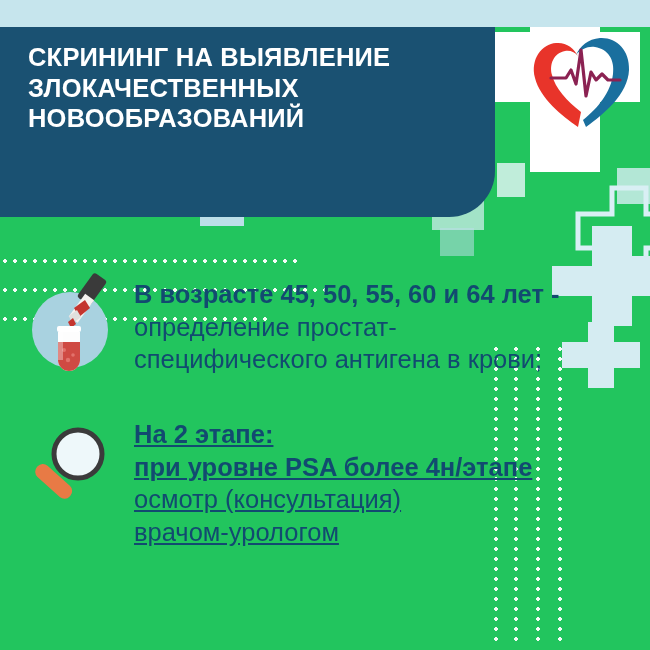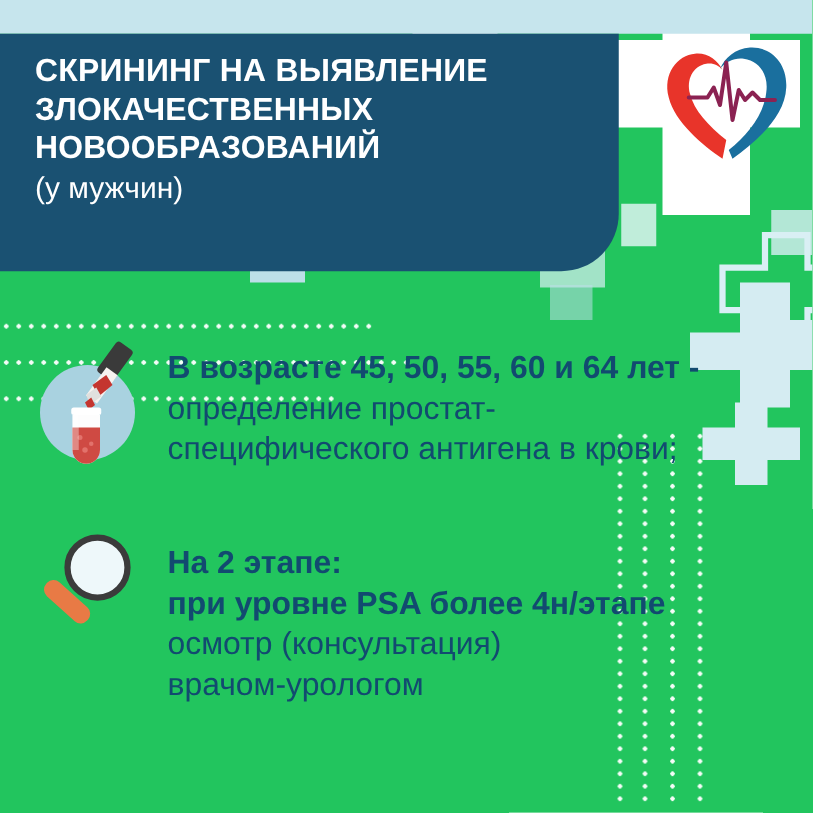--- a/index.html
+++ b/index.html
@@ -103,21 +103,21 @@
     line-height: 32.5px;
     white-space: nowrap;
   }
   .block-text .ln { display: block; }
   .block-text .bold { font-weight: bold; }
 
   #block-blood { left: 24px; top: 272px; }
   #block-blood .block-text { margin-left: 18px; margin-top: 6px; }
 
   #block-stage2 { left: 24px; top: 418px; }
-  #block-stage2 .block-text { margin-left: 18px; margin-top: 16px; }
+  #block-stage2 .block-text { margin-left: 18px; margin-top: 0; text-decoration: underline; }
 </style>
 </head>
 <body>
 
 <div id="poster">
 
   <div class="bg-layer">
 
     <svg width="650" height="650" style="position:absolute;left:0;top:0;">
 
@@ -148,21 +148,20 @@
     <div class="dots-v" style="left:536px;top:344px;height:300px;"></div>
     <div class="dots-v" style="left:558px;top:344px;height:300px;"></div>
   </div>
 
   <div id="header-panel">
     <h1 id="header-title">
       <span class="tl">СКРИНИНГ НА ВЫЯВЛЕНИЕ</span>
       <span class="tl">ЗЛОКАЧЕСТВЕННЫХ</span>
       <span class="tl">НОВООБРАЗОВАНИЙ</span>
     </h1>
-    <div id="header-subtitle">(у мужчин)</div>
   </div>
 
   <div id="logo">
     <svg viewBox="0 0 108 110" width="108" height="110">
 
       <path fill="#e8342a" d="M50 99 C34 88 12 70 7 50 C2 31 14 16 28 15 C38 14 46 20 50 28
                C47 24 42 22 37 23 C26 25 21 36 24 47 C27 60 39 73 53 84 Z"></path>
 
       <path fill="#1a6f9e" d="M58 99 C76 86 100 66 101 42 C102 22 88 9 72 10 C60 11 52 18 48 27
                C53 21 60 18 67 19 C80 21 87 32 85 46 C83 64 70 80 55 92 Z"></path>

